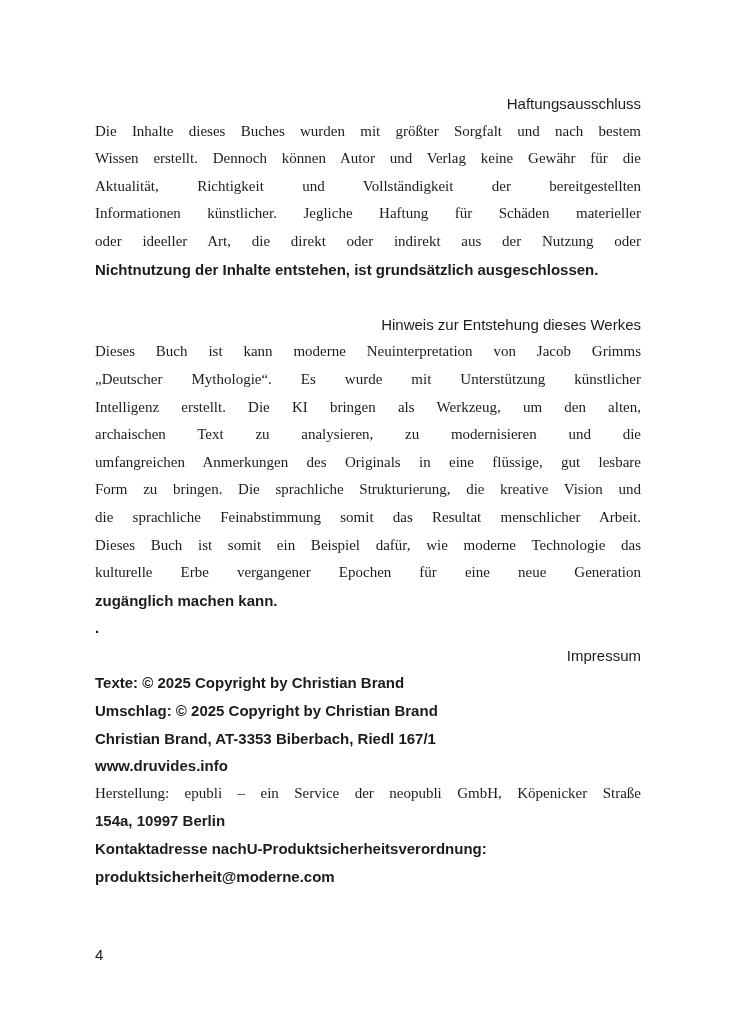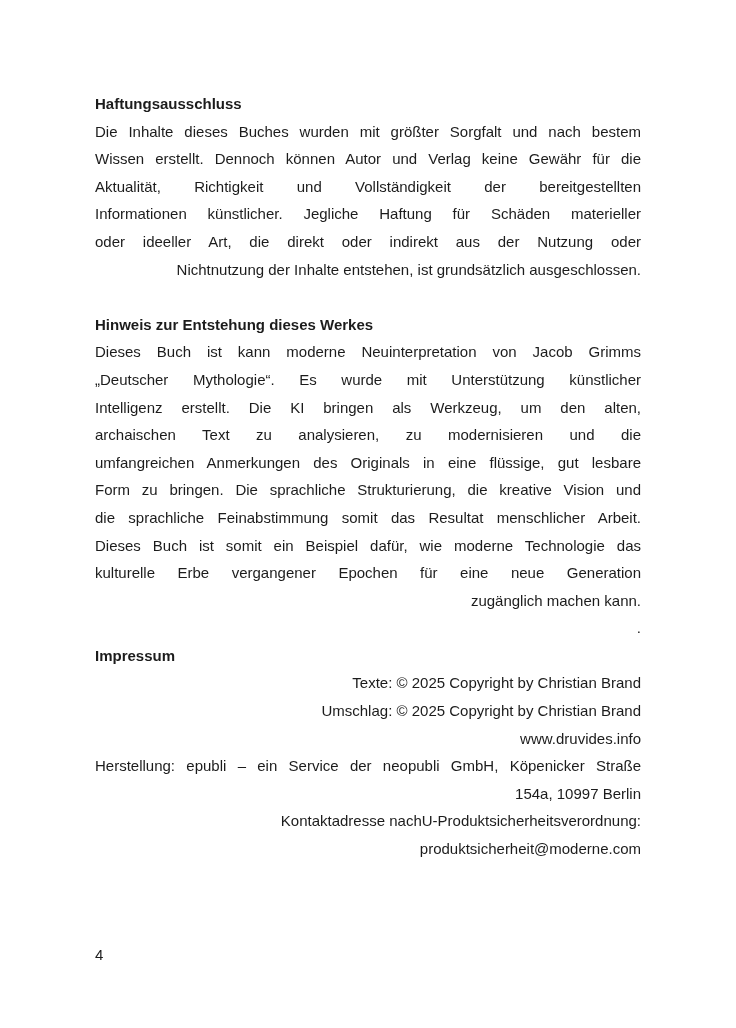--- a/index.html
+++ b/index.html
@@ -14,29 +14,31 @@
   }
   .content {
     position: absolute;
     left: 95px;
     top: 90px;
     width: 546px;
     font-size: 15px;
     line-height: 27.6px;
   }
   .heading {
-    font-weight: bold;
-    text-align: left;
+    font-weight: normal;
+    text-align: right;
   }
   .jline {               
     text-align: justify;
     text-align-last: justify;
+    font-family: Liberation Serif, serif;
   }
   .lline {               
-    text-align: right;
+    text-align: left;
+    font-weight: bold;
   }
   .blank { height: 27.6px; }
   .pageno {
     position: absolute;
     left: 95px;
     top: 941px;
     font-size: 15px;
     line-height: 27.6px;
   }
 </style>
@@ -66,20 +68,21 @@
     <div class="jline">die sprachliche Feinabstimmung somit das Resultat menschlicher Arbeit.</div>
     <div class="jline">Dieses Buch ist somit ein Beispiel dafür, wie moderne Technologie das</div>
     <div class="jline">kulturelle Erbe vergangener Epochen für eine neue Generation</div>
     <div class="lline">zugänglich machen kann.</div>
 
     <div class="lline">.</div>
 
     <div class="heading">Impressum</div>
     <div class="lline">Texte: © 2025 Copyright by Christian Brand</div>
     <div class="lline">Umschlag: © 2025 Copyright by Christian Brand</div>
+    <div class="lline">Christian Brand, AT-3353 Biberbach, Riedl 167/1</div>
     <div class="lline">www.druvides.info</div>
     <div class="jline">Herstellung: epubli – ein Service der neopubli GmbH, Köpenicker Straße</div>
     <div class="lline">154a, 10997 Berlin</div>
     <div class="lline">Kontaktadresse nachU-Produktsicherheitsverordnung:</div>
     <div class="lline">produktsicherheit@moderne.com</div>
 
   </div>
 
   <div class="pageno">4</div>
 </div>

